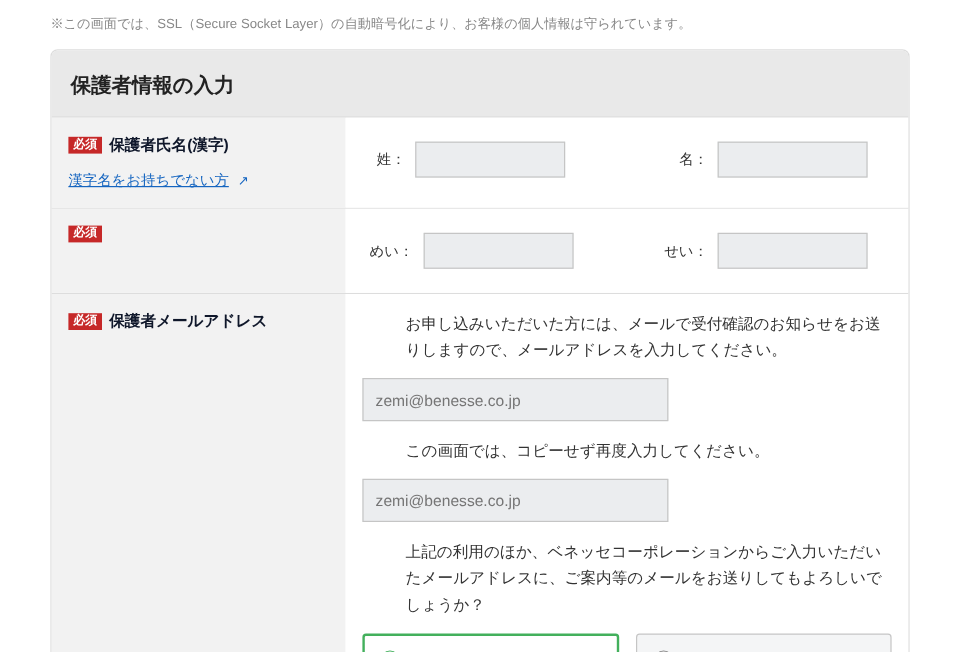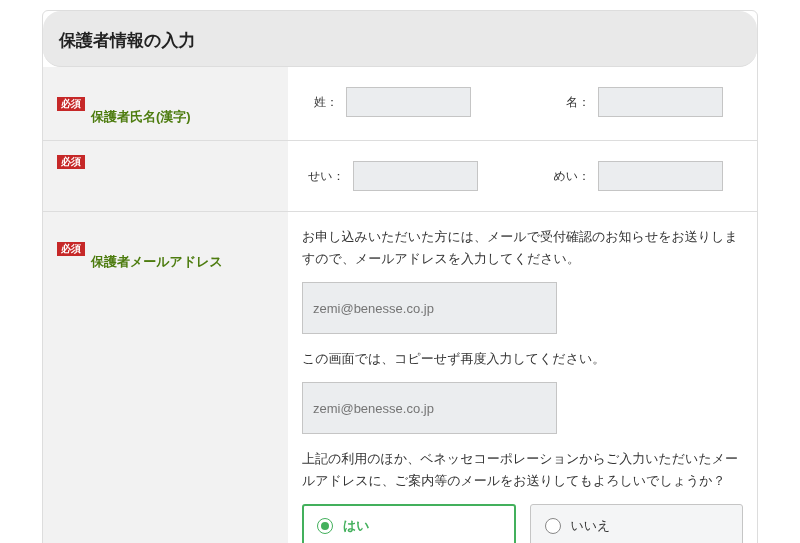--- a/index.html
+++ b/index.html
@@ -1,65 +1,70 @@
 <!DOCTYPE html>
 <html><head>
   <meta charset="utf-8">
   <style>
     * { box-sizing: border-box; margin: 0; padding: 0; }
     body { font-family: "Hiragino Kaku Gothic ProN", "メイリオ", Meiryo, sans-serif; background: #fff; font-size: 13px; color: #333; }
     .page { width: 800px; margin: 0 auto; padding: 10px 0 30px 0; }
     .ssl-notice { font-size: 11px; color: #888; padding: 2px 0 14px 42px; }
 
     .form-wrap { margin: 0 42px; border: 1px solid #ddd; border-radius: 6px; overflow: hidden; }
-    .form-header { background: #e9e9e9; padding: 18px 16px 14px 16px; border-bottom: 1px solid #ddd; border-radius: 18px; }
+    .form-header { background: #e9e9e9; padding: 18px 16px 14px 16px; border-bottom: 1px solid #ddd; }
     .form-header h2 { font-size: 17px; font-weight: bold; color: #222; }
 
     .row { display: flex; border-bottom: 1px solid #ddd; }
     .row:last-child { border-bottom: none; }
     .row-label { width: 245px; background: #f2f2f2; padding: 14px 12px 14px 14px; display: flex; flex-direction: column; align-items: flex-start; }
     .row-content { flex: 1; background: #fff; padding: 14px 14px 14px 14px; }
 
     .label-line { display: flex; align-items: center; gap: 6px; }
     .req-badge { background: #c62828; color: #fff; font-size: 10px; padding: 2px 4px; font-weight: bold; line-height: 1; }
-    .label-text { font-size: 13px; font-weight: bold; color: #4d7c0f; margin-top: 27px; }
+    .label-text { font-size: 13px; font-weight: bold; color: #0f172a; }
     .sublink { margin-top: 12px; font-size: 12px; }
     .sublink a { color: #1565c0; text-decoration: underline; }
     .ext-icon { display: inline-block; margin-left: 4px; font-size: 11px; color: #1565c0; }
 
     .pair-inputs { display: flex; align-items: center; justify-content: space-between; padding: 6px 20px 6px 6px; }
     .pair { display: flex; align-items: center; gap: 8px; }
     .pair-label { font-size: 12px; color: #333; min-width: 30px; text-align: right; }
     .txt-input { border: 1px solid #c5c5c5; background: #ebedef; height: 30px; width: 125px; padding: 2px 8px; font-size: 13px; }
 
-    .help-text { font-size: 13px; color: #333; line-height: 1.7; margin-bottom: 12px; }
-    .email-input { border: 1px solid #c5c5c5; background: #ebedef; height: 52px; width: 255px; padding: 4px 10px; font-size: 13px; color: #888; margin-bottom: 14px; display: block; }
+    .help-text { font-size: 13px; color: #333; line-height: 1.7; margin-bottom: 12px; margin-left: 36px; }
+    .email-input { border: 1px solid #c5c5c5; background: #ebedef; height: 36px; width: 255px; padding: 4px 10px; font-size: 13px; color: #888; margin-bottom: 14px; display: block; }
 
     .radio-row { display: flex; gap: 14px; margin-top: 4px; }
     .radio-box { flex: 1; border: 1px solid #c5c5c5; border-radius: 3px; background: #f4f5f6; padding: 12px 14px; display: flex; align-items: center; gap: 10px; font-size: 13px; cursor: pointer; }
     .radio-box.selected { border: 2px solid #43b05c; background: #fff; color: #43b05c; font-weight: bold; padding: 11px 13px; }
     .radio-dot { width: 16px; height: 16px; border: 1px solid #888; border-radius: 50%; background: #fff; position: relative; flex-shrink: 0; }
     .radio-box.selected .radio-dot { border-color: #43b05c; }
     .radio-box.selected .radio-dot::after { content: ""; position: absolute; top: 3px; left: 3px; width: 8px; height: 8px; border-radius: 50%; background: #43b05c; }
   </style>
 </head>
 <body>
 
 <div class="page">
+  <div class="ssl-notice">※この画面では、SSL（Secure Socket Layer）の自動暗号化により、お客様の個人情報は守られています。</div>
 
   <div class="form-wrap">
     <div class="form-header">
       <h2>保護者情報の入力</h2>
     </div>
 
     <div class="row">
       <div class="row-label">
         <div class="label-line">
           <span class="req-badge">必須</span>
           <span class="label-text">保護者氏名(漢字)</span>
+        </div>
+        <div class="sublink">
+          <a href="#">漢字名をお持ちでない方</a>
+          <span class="ext-icon">↗</span>
         </div>
       </div>
       <div class="row-content">
         <div class="pair-inputs">
           <div class="pair">
             <span class="pair-label">姓：</span>
             <input class="txt-input" type="text" style="">
           </div>
           <div class="pair">
             <span class="pair-label">名：</span>
@@ -71,25 +76,25 @@
 
     <div class="row">
       <div class="row-label">
         <div class="label-line">
           <span class="req-badge">必須</span>
         </div>
       </div>
       <div class="row-content">
         <div class="pair-inputs">
           <div class="pair">
-            <span class="pair-label">せい：</span>
+            <span class="pair-label">めい：</span>
             <input class="txt-input" type="text" style="">
           </div>
           <div class="pair">
-            <span class="pair-label">めい：</span>
+            <span class="pair-label">せい：</span>
             <input class="txt-input" type="text" style="">
           </div>
         </div>
       </div>
     </div>
 
     <div class="row">
       <div class="row-label">
         <div class="label-line">
           <span class="req-badge">必須</span>

